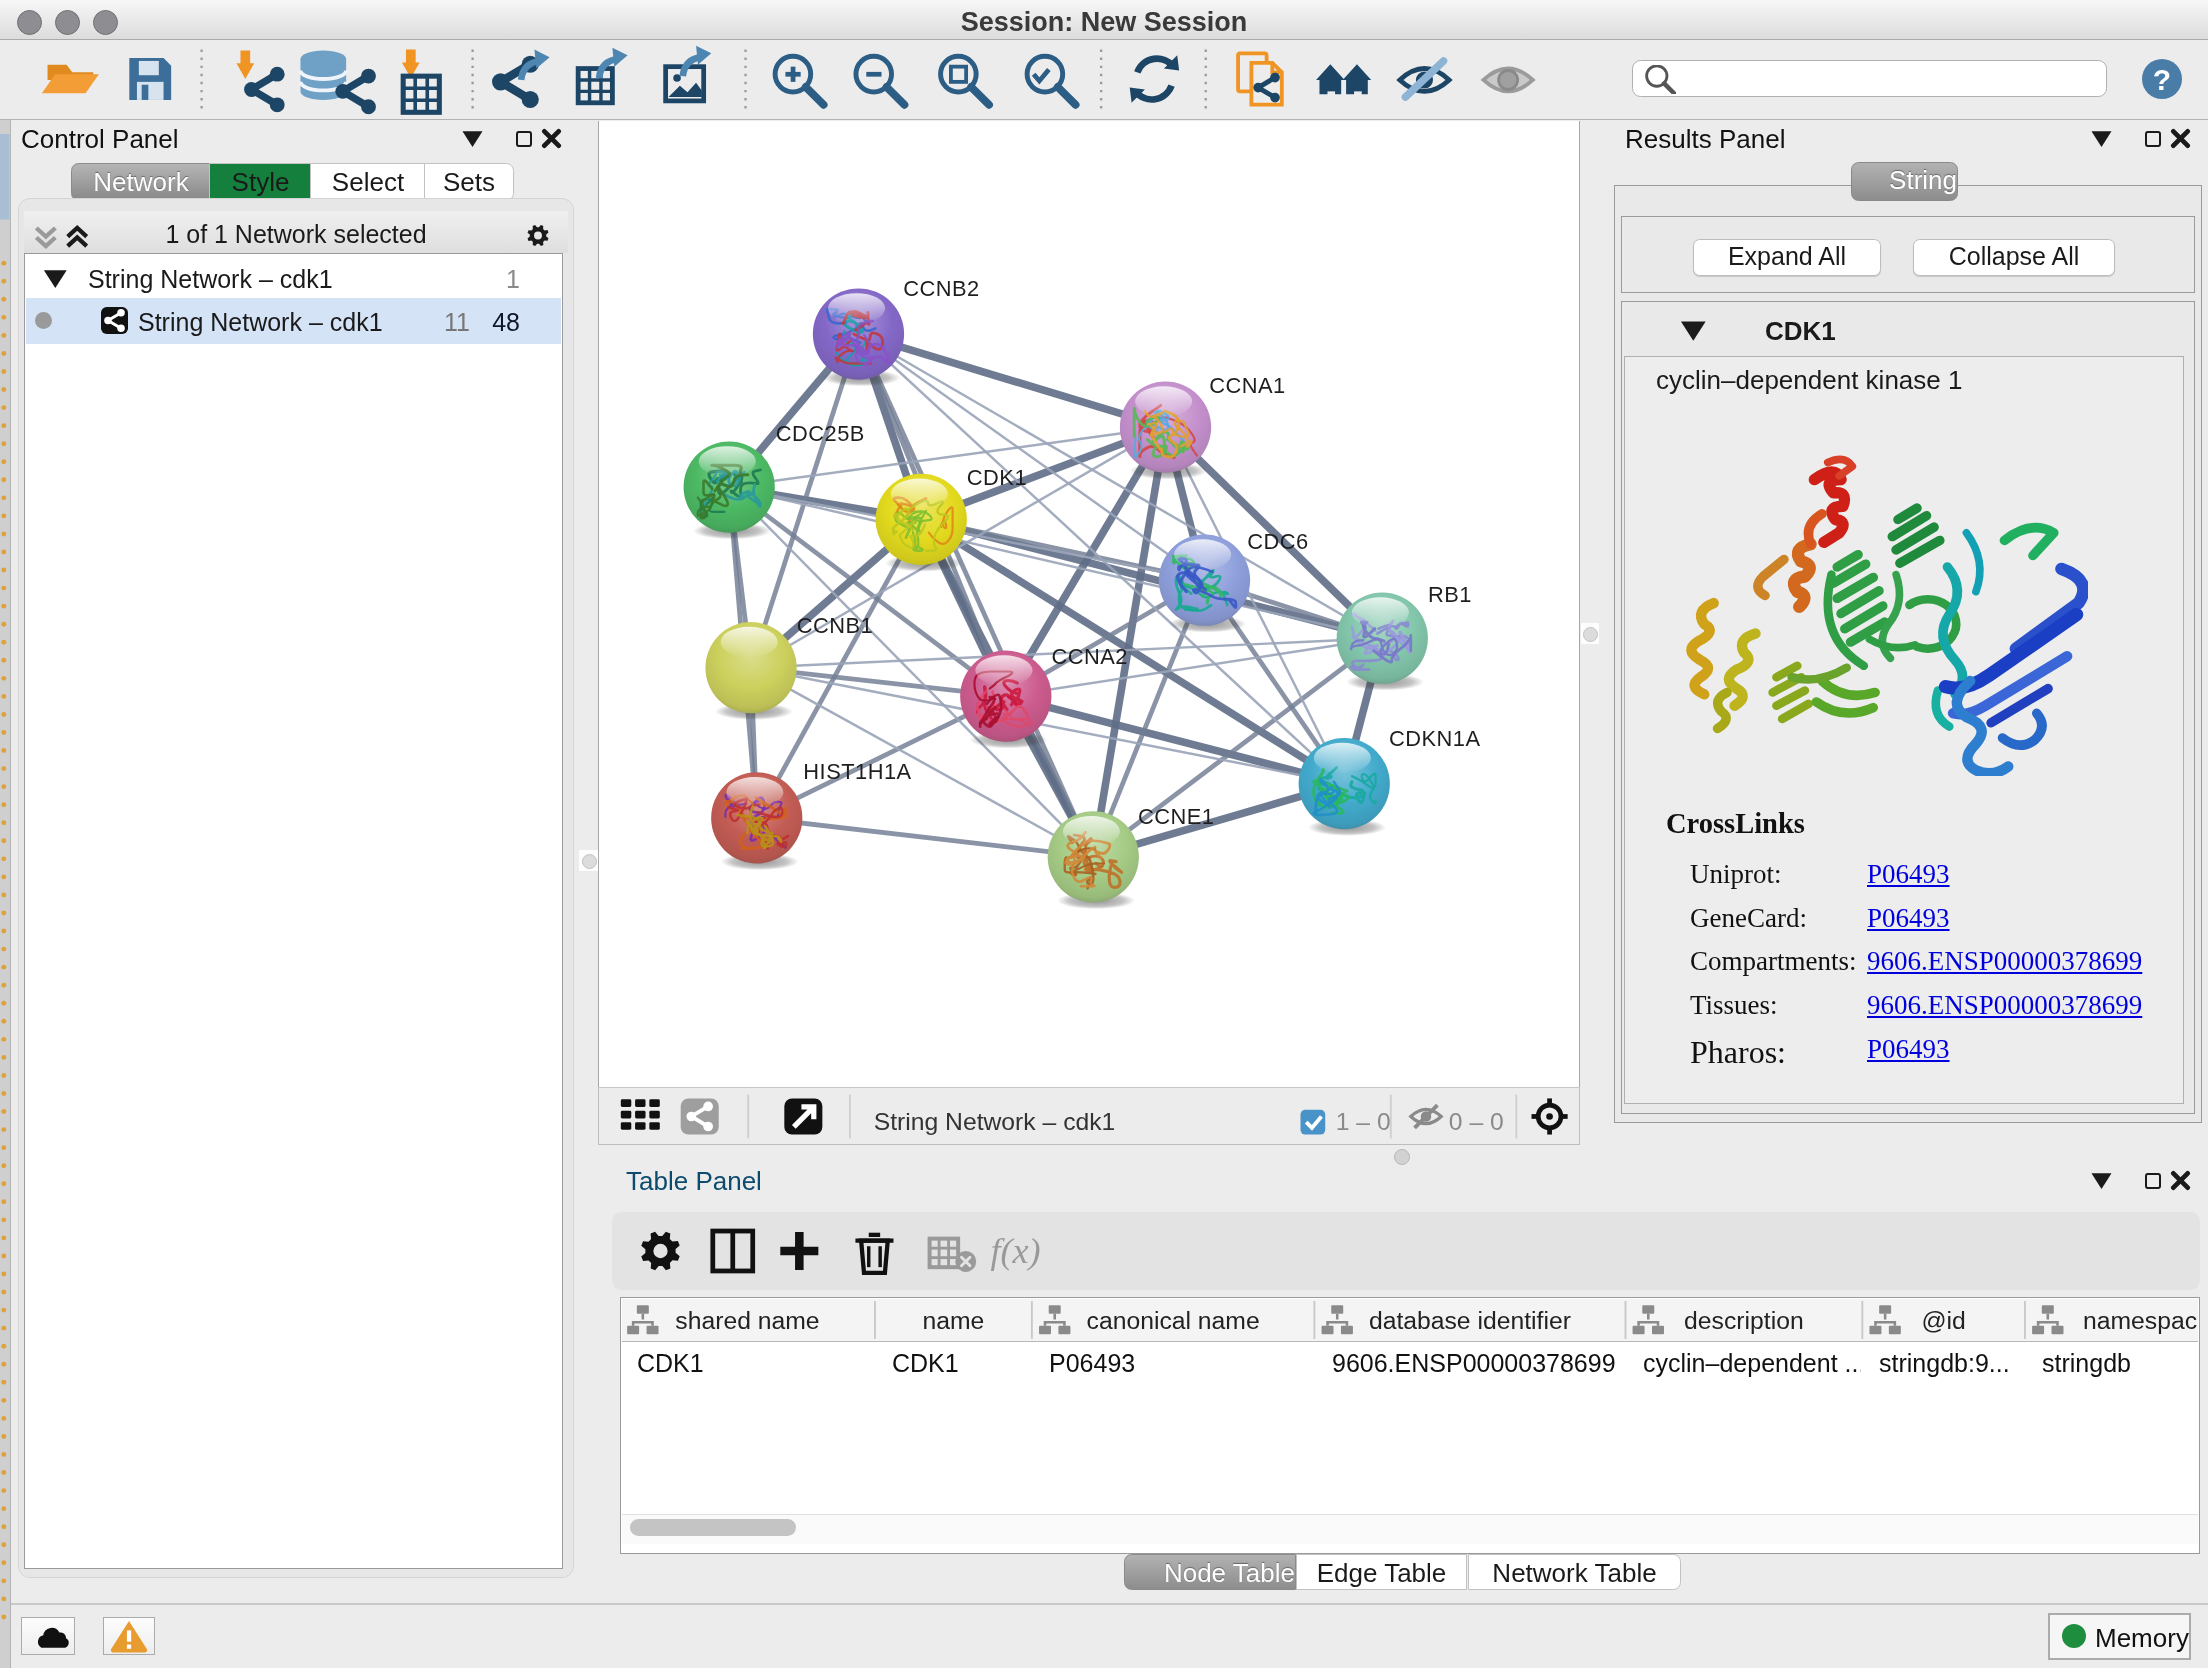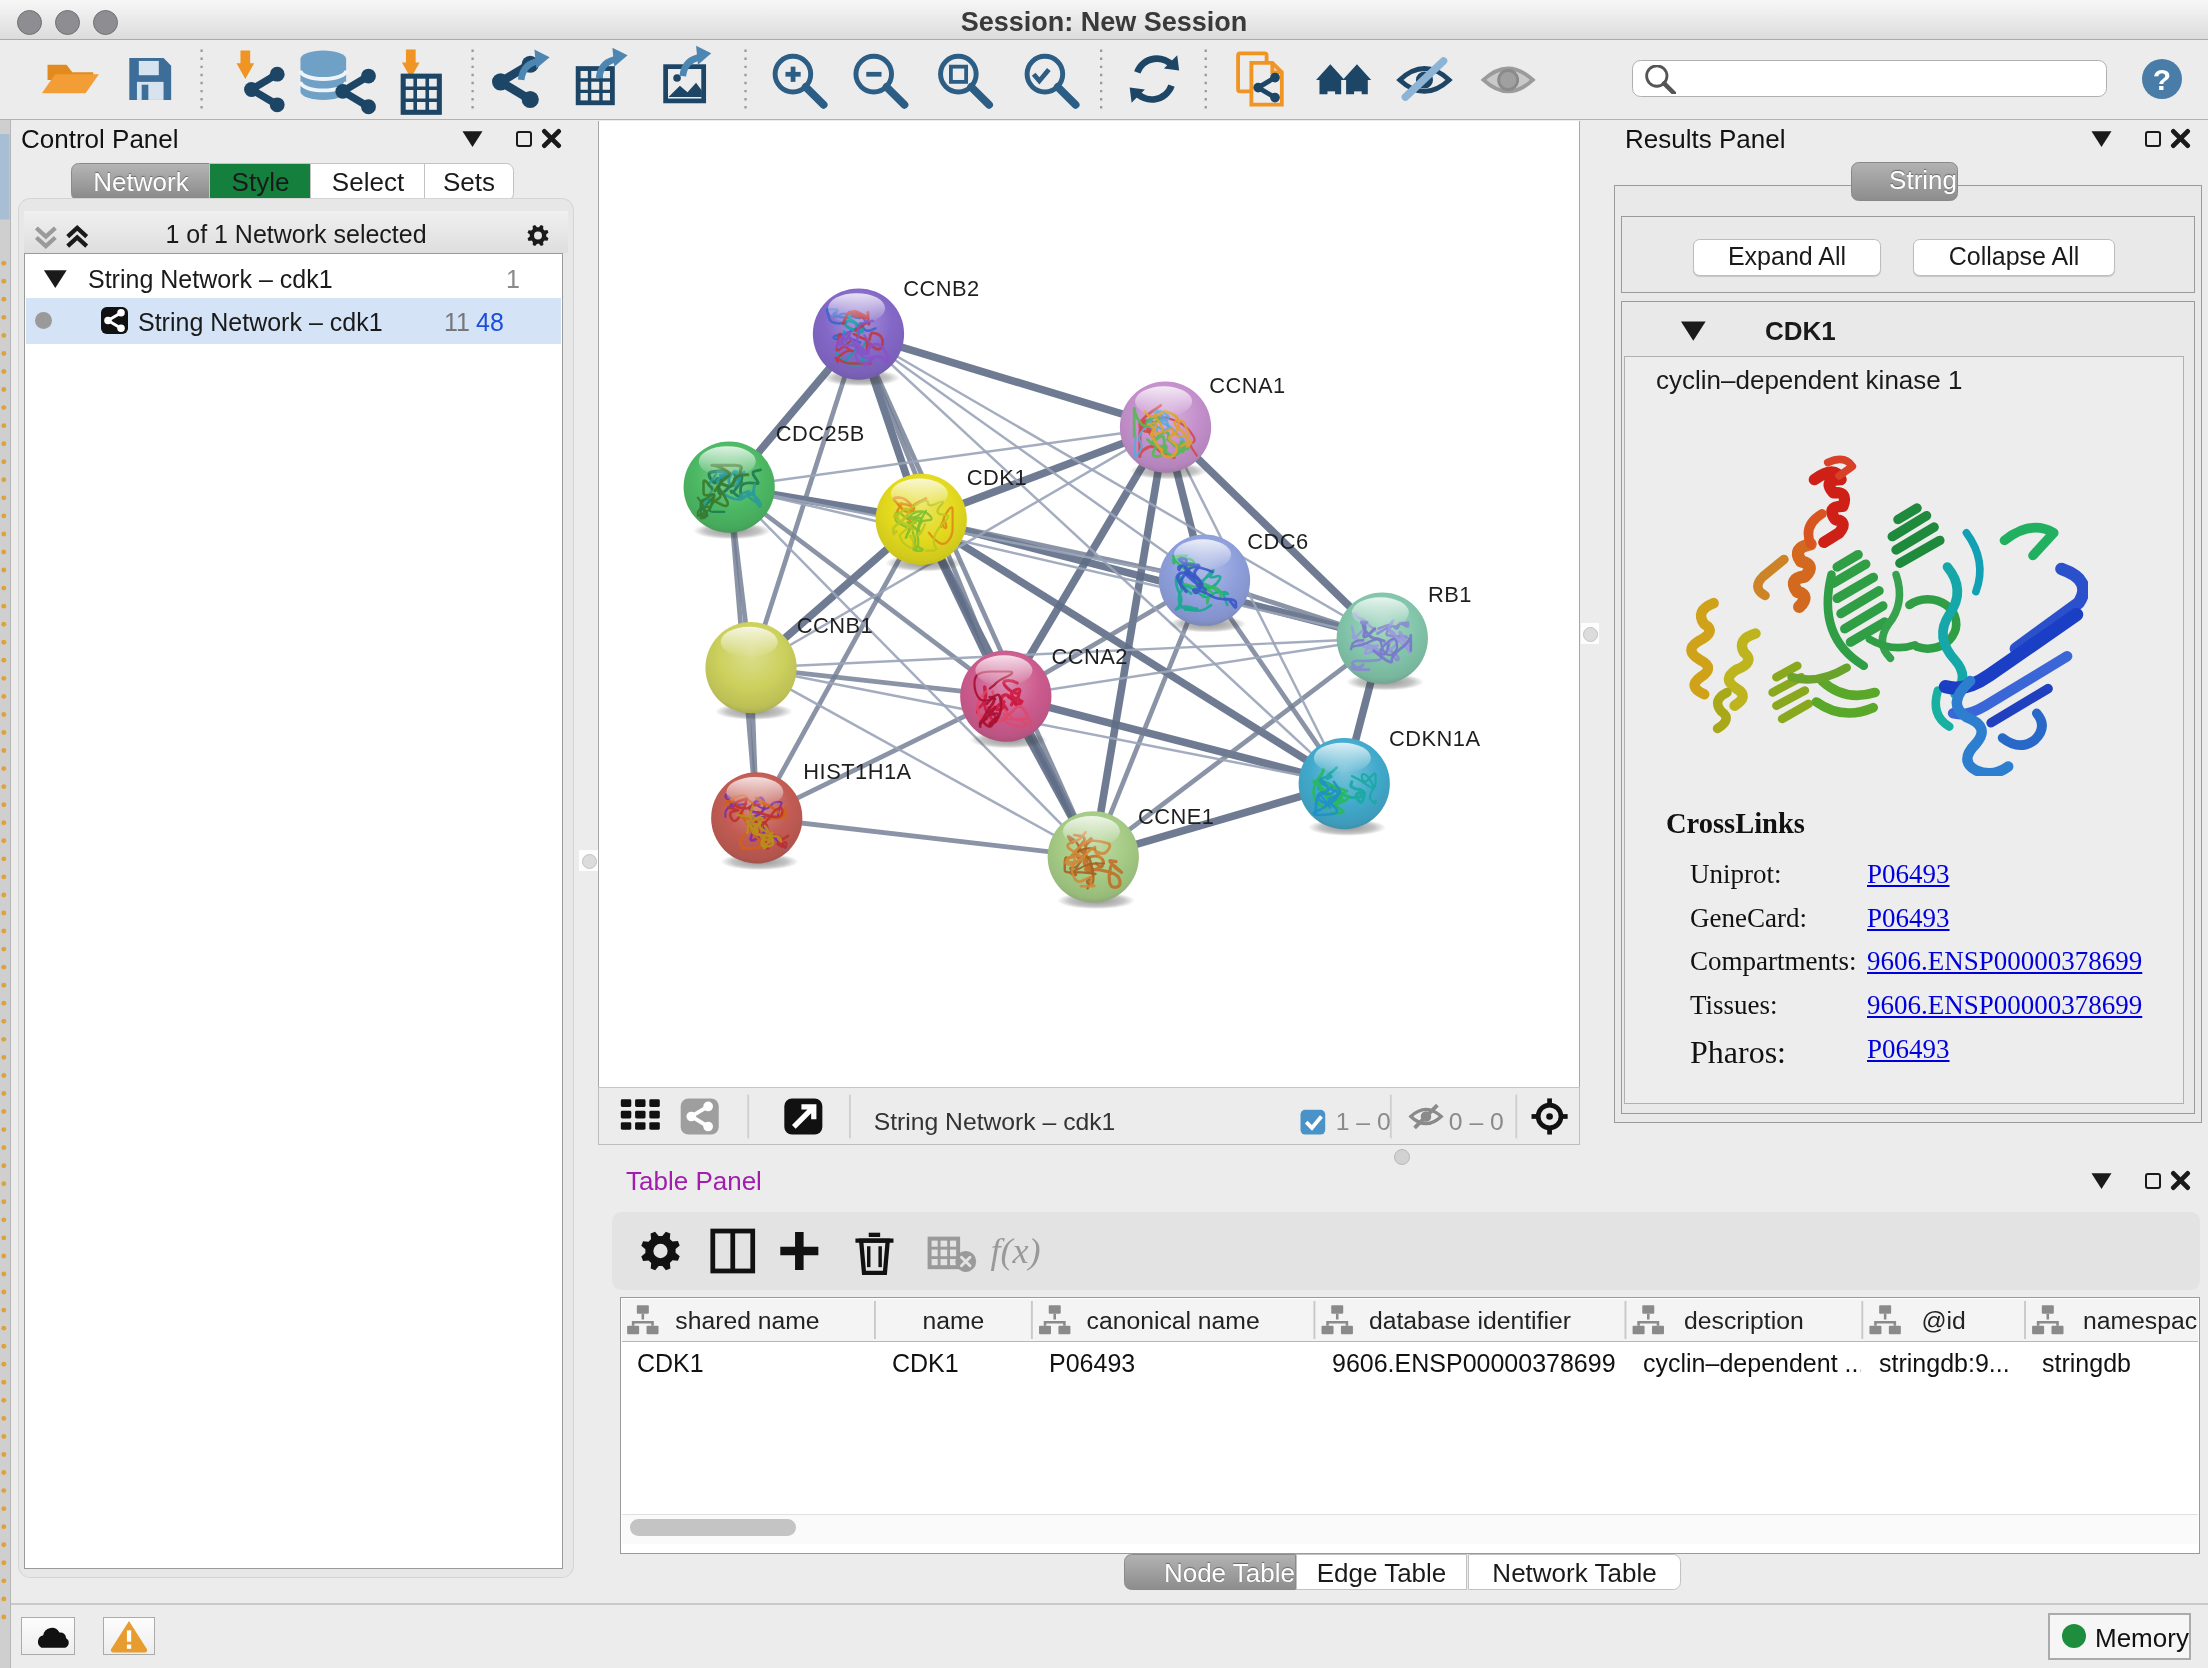--- a/index.html
+++ b/index.html
@@ -155,21 +155,21 @@
 <div class="abs" style="left:101px;top:307px;width:27px;height:27px;background:#111;border-radius:5.7px"></div>
 <svg class="abs" style="left:101px;top:307px" width="27" height="27" viewBox="0 0 28 28">
     <line x1="7.24" y1="14" x2="20.759999999999998" y2="5.9399999999999995" stroke="#fff" stroke-width="3.2"></line>
     <line x1="7.24" y1="14" x2="20.759999999999998" y2="22.060000000000002" stroke="#fff" stroke-width="3.2"></line>
     <circle cx="7.24" cy="14" r="3.9" fill="#fff"></circle>
     <circle cx="20.759999999999998" cy="5.9399999999999995" r="3.9" fill="#fff"></circle>
     <circle cx="20.759999999999998" cy="22.060000000000002" r="3.9" fill="#fff"></circle>
   </svg>
 <div class="abs" style="left:138px;top:308px;width:323px;height:27px;font-size:25px;color:#1a1a1a">String Network – cdk1</div>
 <div class="abs" style="left:426px;top:308px;width:44px;height:27px;font-size:25px;color:#777;text-align:right">11</div>
-<div class="abs" style="left:476px;top:308px;width:44px;height:27px;font-size:25px;color:#1d4ed8;text-align:left">48</div>
+<div class="abs" style="left:476px;top:308px;width:44px;height:27px;font-size:25px;color:#0f172a;text-align:right">48</div>
 <div class="abs" style="left:598px;top:121px;width:982px;height:966px;background:#fff;border-left:1px solid #a8a8a8;border-right:1px solid #a8a8a8;box-sizing:border-box"></div>
 <svg class="abs" style="left:598px;top:121px" width="982" height="966" viewBox="0 0 1033 1016">
     <defs>
       <radialGradient id="shad" cx="50%" cy="50%" r="50%">
         <stop offset="0%" stop-color="#3a3a3a" stop-opacity="0.55"></stop>
         <stop offset="70%" stop-color="#3a3a3a" stop-opacity="0.3"></stop>
         <stop offset="100%" stop-color="#3a3a3a" stop-opacity="0"></stop>
       </radialGradient>
       <radialGradient id="gCCNB2" cx="50%" cy="36%" r="66%">
         <stop offset="0%" stop-color="#a995d8"></stop>
@@ -590,21 +590,21 @@
 <div class="abs ser" style="left:1690px;top:859px;width:181px;height:30px;font-size:27px;color:#111">Uniprot:</div>
 <div class="abs ser" style="left:1867px;top:859px;width:328px;height:30px;font-size:27px;color:#0000dd;text-decoration:underline">P06493</div>
 <div class="abs ser" style="left:1690px;top:903px;width:181px;height:30px;font-size:27px;color:#111">GeneCard:</div>
 <div class="abs ser" style="left:1867px;top:903px;width:328px;height:30px;font-size:27px;color:#0000dd;text-decoration:underline">P06493</div>
 <div class="abs ser" style="left:1690px;top:946px;width:181px;height:30px;font-size:27px;color:#111">Compartments:</div>
 <div class="abs ser" style="left:1867px;top:946px;width:328px;height:30px;font-size:27px;color:#0000dd;text-decoration:underline">9606.ENSP00000378699</div>
 <div class="abs ser" style="left:1690px;top:990px;width:181px;height:30px;font-size:27px;color:#111">Tissues:</div>
 <div class="abs ser" style="left:1867px;top:990px;width:328px;height:30px;font-size:27px;color:#0000dd;text-decoration:underline">9606.ENSP00000378699</div>
 <div class="abs ser" style="left:1690px;top:1034px;width:181px;height:30px;font-size:32px;color:#111">Pharos:</div>
 <div class="abs ser" style="left:1867px;top:1034px;width:328px;height:30px;font-size:27px;color:#0000dd;text-decoration:underline">P06493</div>
-<div class="abs" style="left:626px;top:1166px;width:285px;height:28.5px;font-size:26px;color:#a21caf">Table Panel</div>
+<div class="abs" style="left:626px;top:1166px;width:285px;height:28.5px;font-size:26px;color:#0c4a6e">Table Panel</div>
 <svg class="abs" style="left:2089px;top:1170px" width="25" height="21" viewBox="0 0 26 22">
     <polygon points="2.5,3.4400000000000004 23.5,3.4400000000000004 13,19.82" fill="#1a1a1a"></polygon>
   </svg>
 <div class="abs" style="left:2145px;top:1173px;width:12.4px;height:12.4px;border:2.9px solid #1a1a1a;border-radius:2.9px;background:transparent"></div>
 <svg class="abs" style="left:2169px;top:1170px" width="23" height="21" viewBox="0 0 24 22">
     <g stroke="#1a1a1a" stroke-width="5" stroke-linecap="round">
       <line x1="4.5" y1="3.5" x2="19.5" y2="18.5"></line>
       <line x1="19.5" y1="3.5" x2="4.5" y2="18.5"></line>
     </g>
   </svg>

